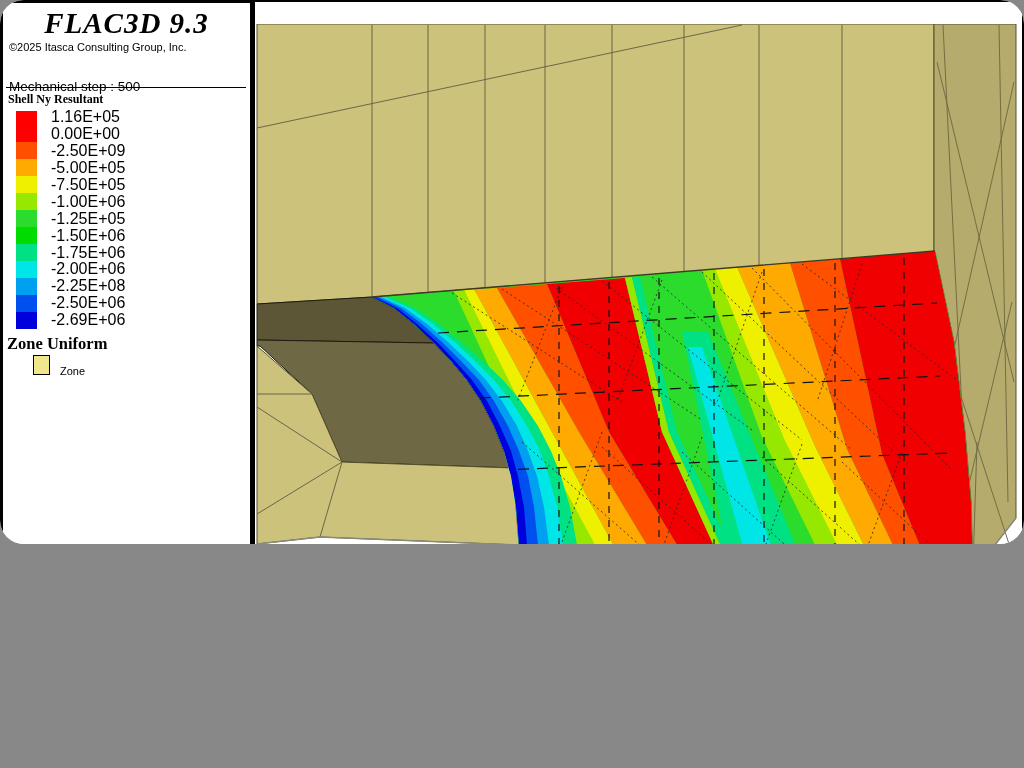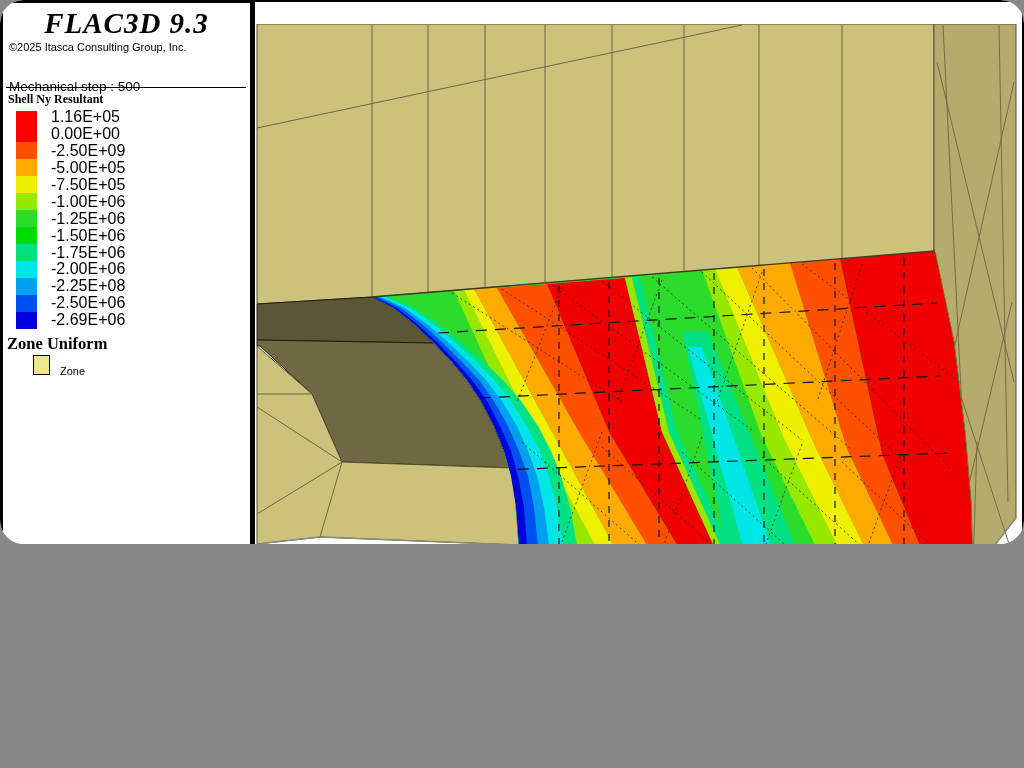--- a/index.html
+++ b/index.html
@@ -57,21 +57,21 @@
         <div style="height: 17px; background: rgb(0, 80, 240);"></div>
         <div style="height: 17px; background: rgb(0, 0, 220);"></div>
       </div>
     <div id="legend-values">
         <div>1.16E+05</div>
         <div>0.00E+00</div>
         <div>-2.50E+09</div>
         <div>-5.00E+05</div>
         <div>-7.50E+05</div>
         <div>-1.00E+06</div>
-        <div>-1.25E+06</div>
+        <div>-1.25E+05</div>
         <div>-1.50E+06</div>
         <div>-1.75E+06</div>
         <div>-2.00E+06</div>
         <div>-2.25E+08</div>
         <div>-2.50E+06</div>
         <div>-2.69E+06</div>
       </div>
     <div id="zone-legend-title">Zone Uniform</div>
     <div id="zone-row">
       <div id="zone-swatch" style="background: rgb(240, 230, 140);"></div>

